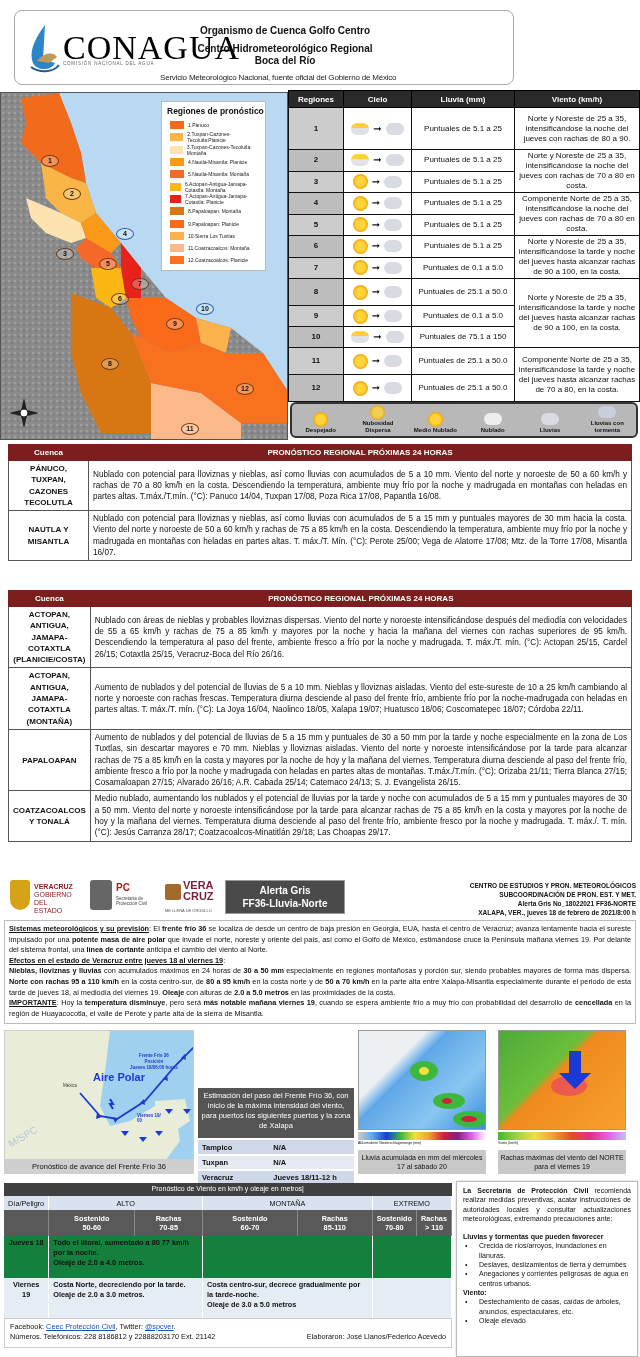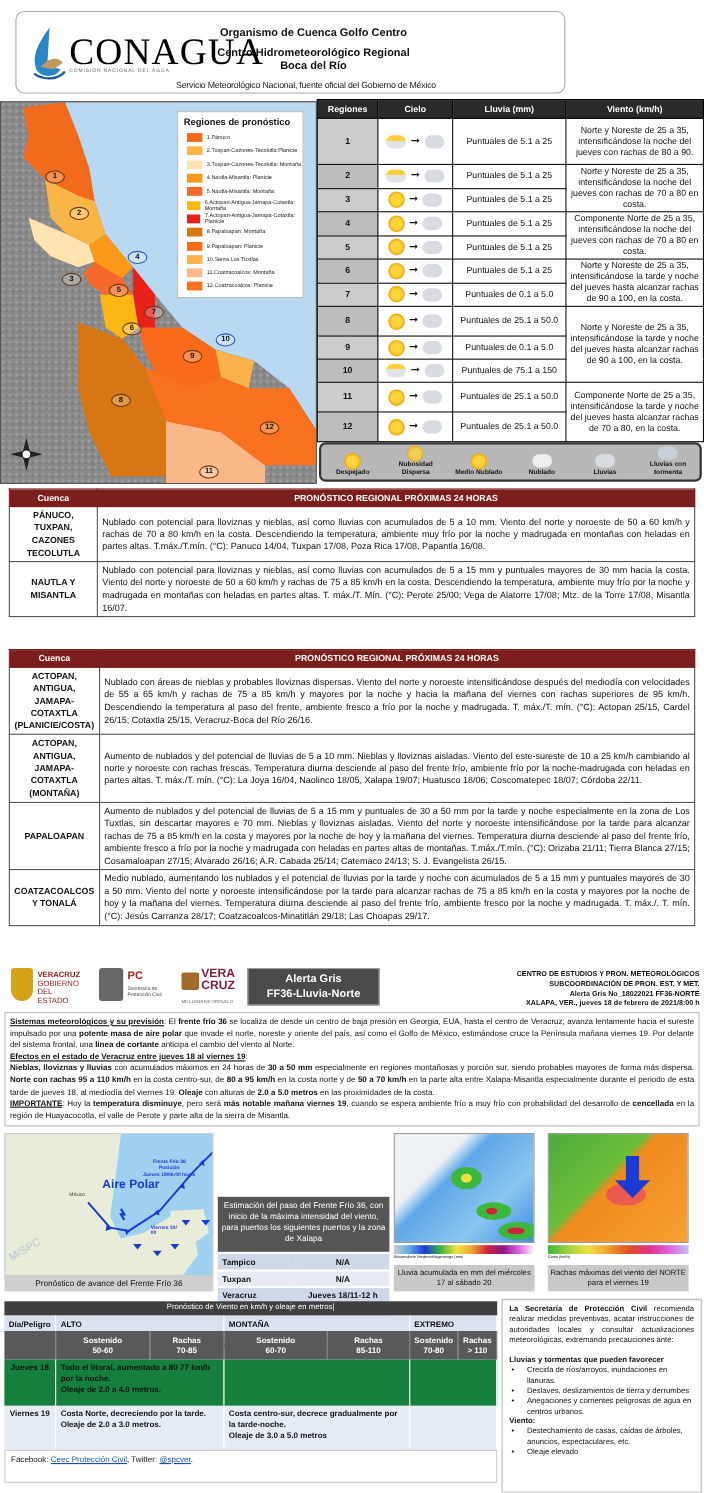--- a/index.html
+++ b/index.html
@@ -8,21 +8,21 @@
 
 #hdr{left:14px;top:10px;width:500px;height:75px;border:1px solid #aaa;border-radius:8px;background:#fff}
 #logo{left:10px;top:12px;width:130px;height:50px}
 #logo .word{position:absolute;left:38px;top:6px;font-family:"Liberation Serif",serif;font-size:34px;color:#000000;letter-spacing:1px}
 #logo .sub{position:absolute;left:38px;top:38px;font-size:4.5px;color:#666;letter-spacing:.8px}
 #hdr .t1{position:absolute;left:185px;top:14px;font-size:10px;font-weight:bold}
 #hdr .t2{position:absolute;left:180px;top:32px;width:180px;text-align:center;font-size:10px;font-weight:bold;line-height:12px}
 #hdr .t3{position:absolute;left:145px;top:62px;font-size:8px;color:#222;letter-spacing:-.2px}
 
 #map{left:0;top:92px;width:288px;height:348px;background:#8e8e8e;overflow:hidden;border:1px solid #555}
-#legend{left:160px;top:8px;width:115px;height:170px;background:#fff;border:1px solid #bbb}
+#legend{left:160px;top:8px;width:105px;height:170px;background:#fff;border:1px solid #bbb}
 #legend h4{font-size:8.5px;margin:4px 0 3px 5px;font-weight:bold}
 .lg{display:flex;align-items:center;height:12.3px;margin-left:8px}
 .lg .sw{width:14px;height:8px;margin-right:4px}
 .lg span{font-size:5px;color:#222}
 
 #rt{left:288px;top:90px;width:352px;border-collapse:collapse;font-size:8px}
 #rt th{background:#2a2a2a;color:#fff;height:17px;font-size:8px;border:1px solid #000}
 #rt td{border:1px solid #111;text-align:center;vertical-align:middle;padding:1px 3px;line-height:10px}
 #rt td.rn{background:#ccc;font-weight:bold;width:55px}
 #rt td.rn.alt{background:#bdbdbd}
@@ -59,30 +59,30 @@
 
 #fmap{left:4px;top:1030px;width:190px;height:130px;background:#d4e4ec;overflow:hidden;border:1px solid #ccc}
 #fcap{left:4px;top:1160px;width:190px;height:14px;background:#cfcfcf;font-size:7.5px;text-align:center;line-height:14px}
 
 #est{left:198px;top:1088px;width:156px}
 #est .hd{background:#555;color:#fff;font-size:7.5px;text-align:center;padding:3px 2px;line-height:10px;height:50px}
 #est table{width:100%;border-collapse:collapse;font-size:7.5px;margin-top:2px}
 #est td{height:15px;padding:0 4px;font-weight:bold;border-bottom:2px solid #fff}
 #est tr:nth-child(odd) td{background:#cfd8e8}
 #est tr:nth-child(even) td{background:#e6ebf3}
-#est td.v{text-align:center}
+#est td.v{text-align:left}
 
 .mm{top:1030px;width:128px;height:100px;overflow:hidden;border:1px solid #999}
 .mscale{top:1132px;width:128px;height:8px}
 .mcap{top:1150px;width:128px;height:24px;background:#c8c8c8;font-size:7px;text-align:center;line-height:9px;padding-top:3px}
 
 #wt{left:4px;top:1183px;width:448px;border-collapse:collapse;font-size:7.3px}
 #wt td{padding:2px 4px;vertical-align:top}
 #wt .h0{background:#3f3f3f;color:#fff;text-align:center;height:13px;font-size:7px}
-#wt .h1 td{background:#d9e2ee;font-weight:bold;text-align:left;height:14px;vertical-align:middle;border-right:1px solid #fff}
+#wt .h1 td{background:#d9e2ee;font-weight:normal;text-align:center;height:14px;vertical-align:middle;border-right:1px solid #fff}
 #wt .h2 td{background:#595959;color:#fff;font-weight:bold;text-align:center;height:26px;vertical-align:middle;border-right:1px solid #888}
 #wt .r td{background:#15803d;font-weight:bold;line-height:10px;border-right:1px solid #fff}
 #wt .r2 td{background:#e6ecf4}
 #wt td.day{text-align:center}
 
 #rec{left:456px;top:1181px;width:182px;height:176px;border:1px solid #bbb;font-size:7px;line-height:9.3px;padding:4px 6px;background:#fff;box-shadow:0 0 2px #ccc}
 #rec p{text-align:justify}
 #rec ul{list-style:none;margin-left:0}
 #rec li{padding-left:16px;position:relative}
 #rec li:before{content:"•";position:absolute;left:2px}
@@ -563,13 +563,17 @@
     </ul>
   <p><b>Viento:</b></p>
   <ul id="rec-l2">
       <li>Destechamiento de casas, caídas de árboles, anuncios, espectaculares, etc.</li>
       <li>Oleaje elevado</li>
     </ul>
 </div>
 
 <div id="foot" class="abs">
   <div><span>Facebook: </span><a>Ceec Protección Civil</a><span>, Twitter: </span><a>@spcver</a><span>.</span></div>
+  <div style="display:flex;justify-content:space-between">
+      <span>Números. Telefónicos: 228 8186812 y 22888203170 Ext. 21142</span>
+      <span>Elaboraron: José Llanos/Federico Acevedo</span>
+    </div>
 </div>
 
 </body></html>

